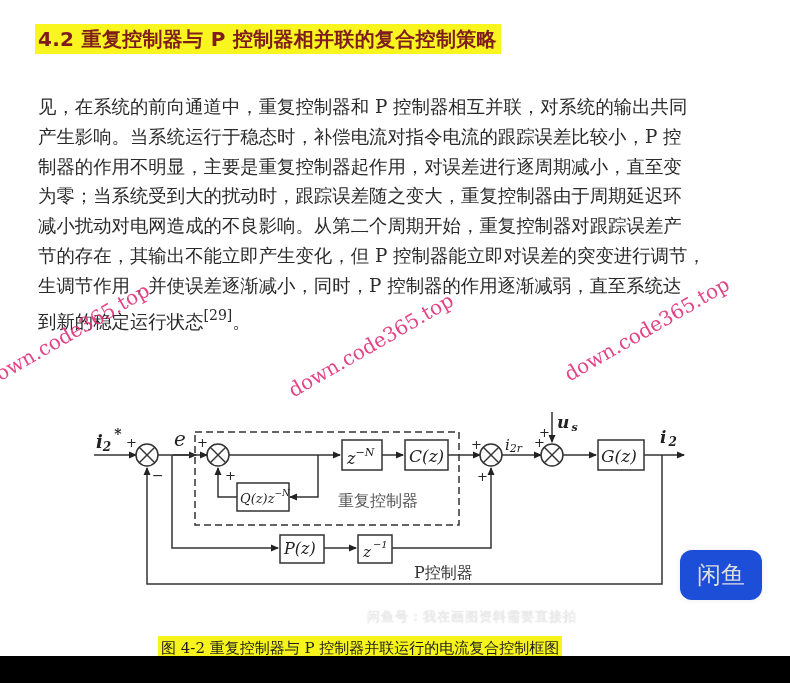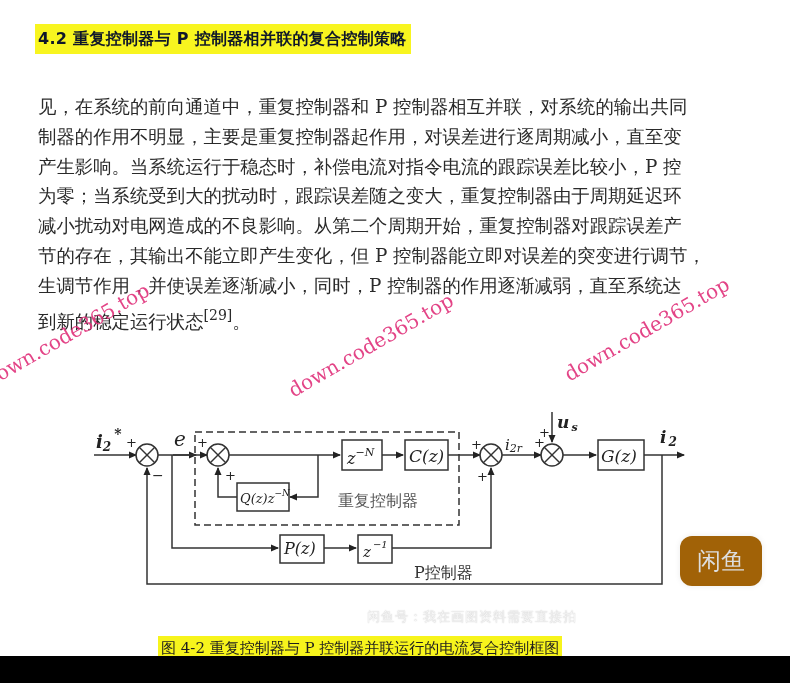--- a/index.html
+++ b/index.html
@@ -1,46 +1,46 @@
 <!DOCTYPE html>
 <html><head>
 <meta charset="utf-8">
 <style>
   html, body { margin:0; padding:0; }
   body { width:790px; height:683px; background:#ffffff; position:relative; overflow:hidden;
          font-family:"DejaVu Serif","Liberation Serif", serif; color:#222; }
   .heading { position:absolute; left:35px; top:24px; height:30px; background:#f8f51f;
              font-family:"DejaVu Sans","Liberation Sans", sans-serif; font-weight:bold;
-             font-size:16px; line-height:30px; padding:0 4px 0 3px; color:#0f172a; letter-spacing:0.3px; }
+             font-size:20px; line-height:30px; padding:0 4px 0 3px; color:#7f1d1d; letter-spacing:0.3px; }
   .para { position:absolute; left:38px; top:92px; width:720px; font-size:18.4px; line-height:29.8px; color:#2a2a2a; }
   .para .line { white-space:nowrap; height:29.8px; }
   .para .indent { padding-left:38px; }
   .para sup { font-size:14px; vertical-align:8px; }
   .wm { position:absolute; color:#e0307a; font-family:"DejaVu Serif", serif; font-size:20px;
         transform-origin:left bottom; opacity:0.9; white-space:nowrap; pointer-events:none; }
   svg.diagram { position:absolute; left:0; top:0; }
   .caption { position:absolute; left:158px; top:612px; height:24px; background:#f7f41c;
              font-size:15px; line-height:24px; padding:0 3px; color:#1e1e1e; white-space:nowrap;margin-top:24px; }
   .overlay { position:absolute; left:367px; top:608px; font-family:"DejaVu Sans", sans-serif;
              font-size:13px; color:rgba(255,255,255,0.88); white-space:nowrap;
              text-shadow:0 0 1px rgba(80,80,80,0.5); letter-spacing:1px; }
-  .xianyu { position:absolute; left:680px; top:536px; width:82px; height:50px; border-radius:12px;
-            background:#a16207; box-shadow:0 0 6px rgba(0,0,0,0.08); color:#ddd;
+  .xianyu { position:absolute; left:680px; top:550px; width:82px; height:50px; border-radius:12px;
+            background:#1d4ed8; box-shadow:0 0 6px rgba(0,0,0,0.08); color:#ddd;
             font-family:"DejaVu Sans", sans-serif; font-size:24px; line-height:50px; text-align:center; }
   .bottom-bar { position:absolute; left:0; top:656px; width:790px; height:27px; background:#000; }
 </style>
 </head>
 <body>
 
 <div class="heading">4.2 重复控制器与 P 控制器相并联的复合控制策略</div>
 
 <div class="para">
   <div class="line">见，在系统的前向通道中，重复控制器和 P 控制器相互并联，对系统的输出共同</div>
+  <div class="line">产生影响。当系统运行于稳态时，补偿电流对指令电流的跟踪误差比较小，P 控</div>
   <div class="line">制器的作用不明显，主要是重复控制器起作用，对误差进行逐周期减小，直至变</div>
-  <div class="line">产生影响。当系统运行于稳态时，补偿电流对指令电流的跟踪误差比较小，P 控</div>
   <div class="line">为零；当系统受到大的扰动时，跟踪误差随之变大，重复控制器由于周期延迟环</div>
   <div class="line">减小扰动对电网造成的不良影响。从第二个周期开始，重复控制器对跟踪误差产</div>
   <div class="line">节的存在，其输出不能立即产生变化，但 P 控制器能立即对误差的突变进行调节，</div>
   <div class="line">生调节作用，并使误差逐渐减小，同时，P 控制器的作用逐渐减弱，直至系统达</div>
   <div class="line"><span>到新的稳定运行状态</span><sup>[29]</sup><span>。</span></div>
 </div>
 
 <div class="wm" style="left:-8px;top:368px;transform:rotate(-30deg);">down.code365.top</div>
 <div class="wm" style="left:296px;top:378px;transform:rotate(-30deg);">down.code365.top</div>
 <div class="wm" style="left:572px;top:362px;transform:rotate(-30deg);">down.code365.top</div>

